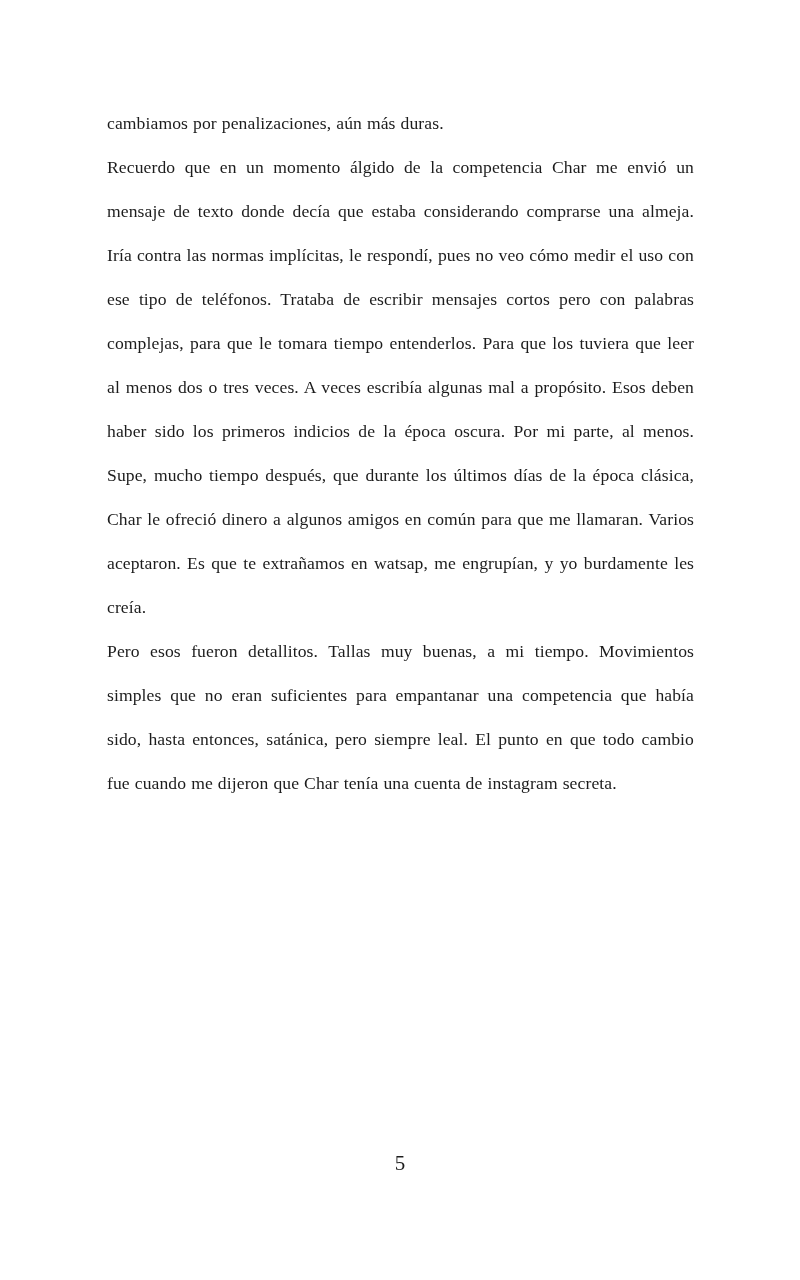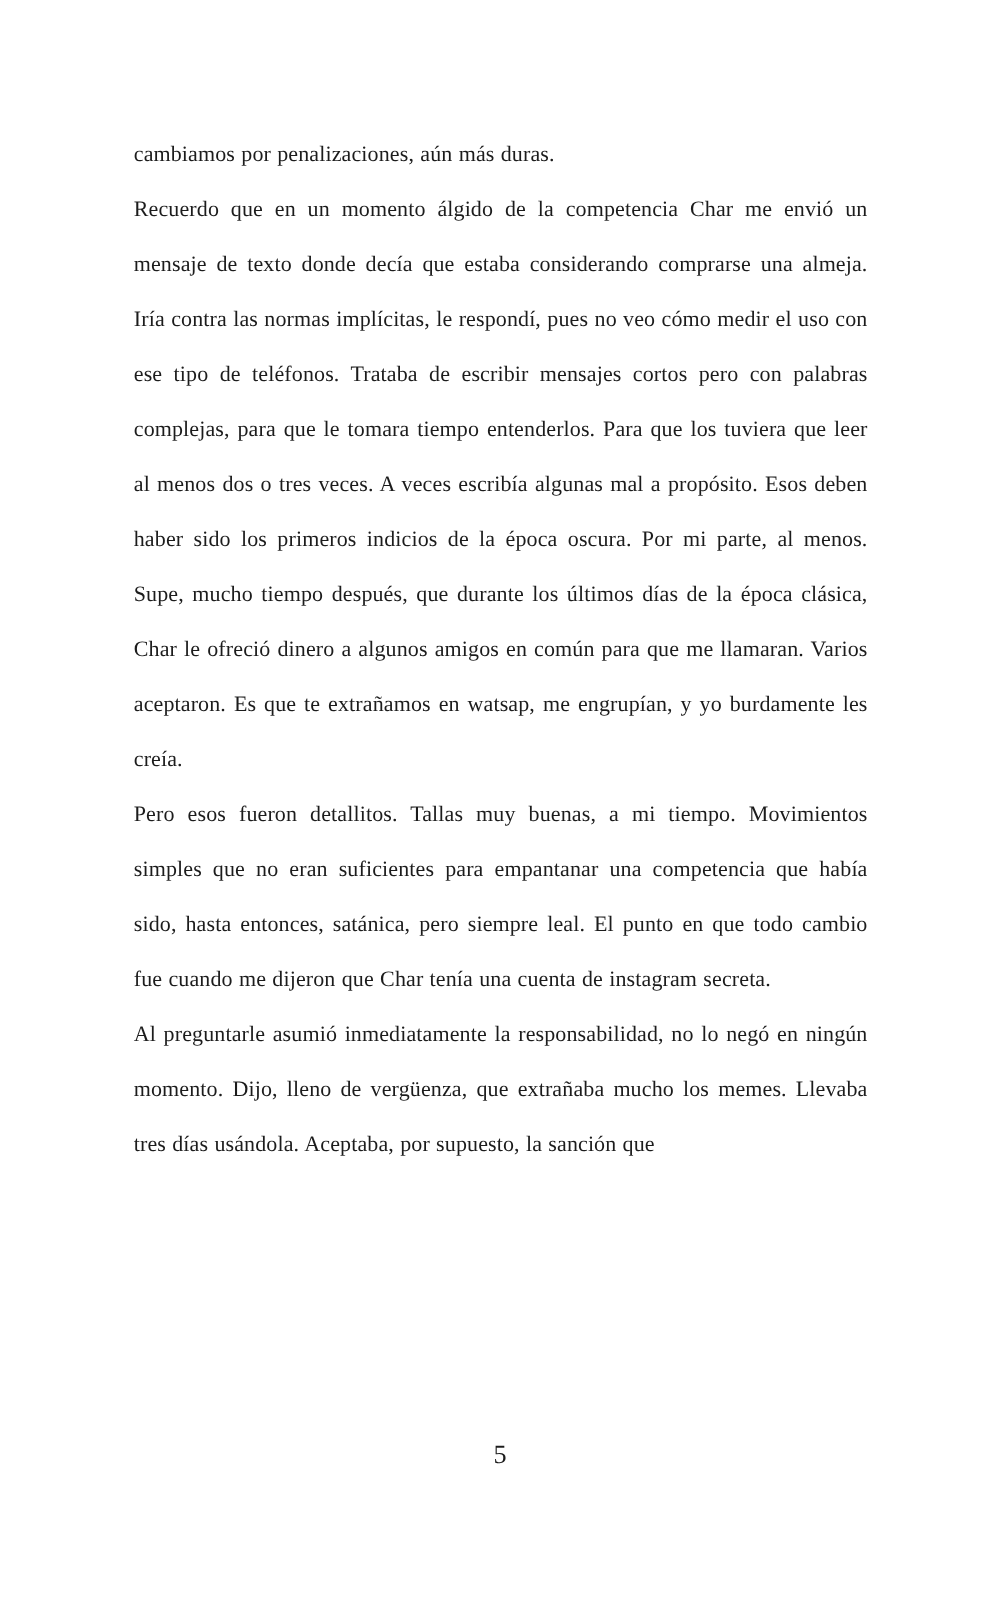--- a/index.html
+++ b/index.html
@@ -53,18 +53,17 @@
 </style>
 </head>
 <body>
 
 <div class="page">
 
   <div class="text-block">
     <p>cambiamos por penalizaciones, aún más duras.</p>
     <p>Recuerdo que en un momento álgido de la competencia Char me envió un mensaje de texto donde decía que estaba considerando comprarse una almeja. Iría contra las normas implícitas, le respondí, pues no veo cómo medir el uso con ese tipo de teléfonos. Trataba de escribir mensajes cortos pero con palabras complejas, para que le tomara tiempo entenderlos. Para que los tuviera que leer al menos dos o tres veces. A veces escribía algunas mal a propósito. Esos deben haber sido los primeros indicios de la época oscura. Por mi parte, al menos. Supe, mucho tiempo después, que durante los últimos días de la época clásica, Char le ofreció dinero a algunos amigos en común para que me llamaran. Varios aceptaron. Es que te extrañamos en watsap, me engrupían, y yo burdamente les creía.</p>
     <p>Pero esos fueron detallitos. Tallas muy buenas, a mi tiempo. Movimientos simples que no eran suficientes para empantanar una competencia que había sido, hasta entonces, satánica, pero siempre leal. El punto en que todo cambio fue cuando me dijeron que Char tenía una cuenta de instagram secreta.</p>
-    <p>Al preguntarle asumió inmediatamente la responsabilidad, no lo negó en ningún momento. Dijo, lleno de vergüenza, que extrañaba mucho los memes. Llevaba tres días usándola. Aceptaba, por supuesto, la sanción que</p>
   </div>
 
   <div class="page-number">5</div>
 
 </div>
 
 </body></html>

